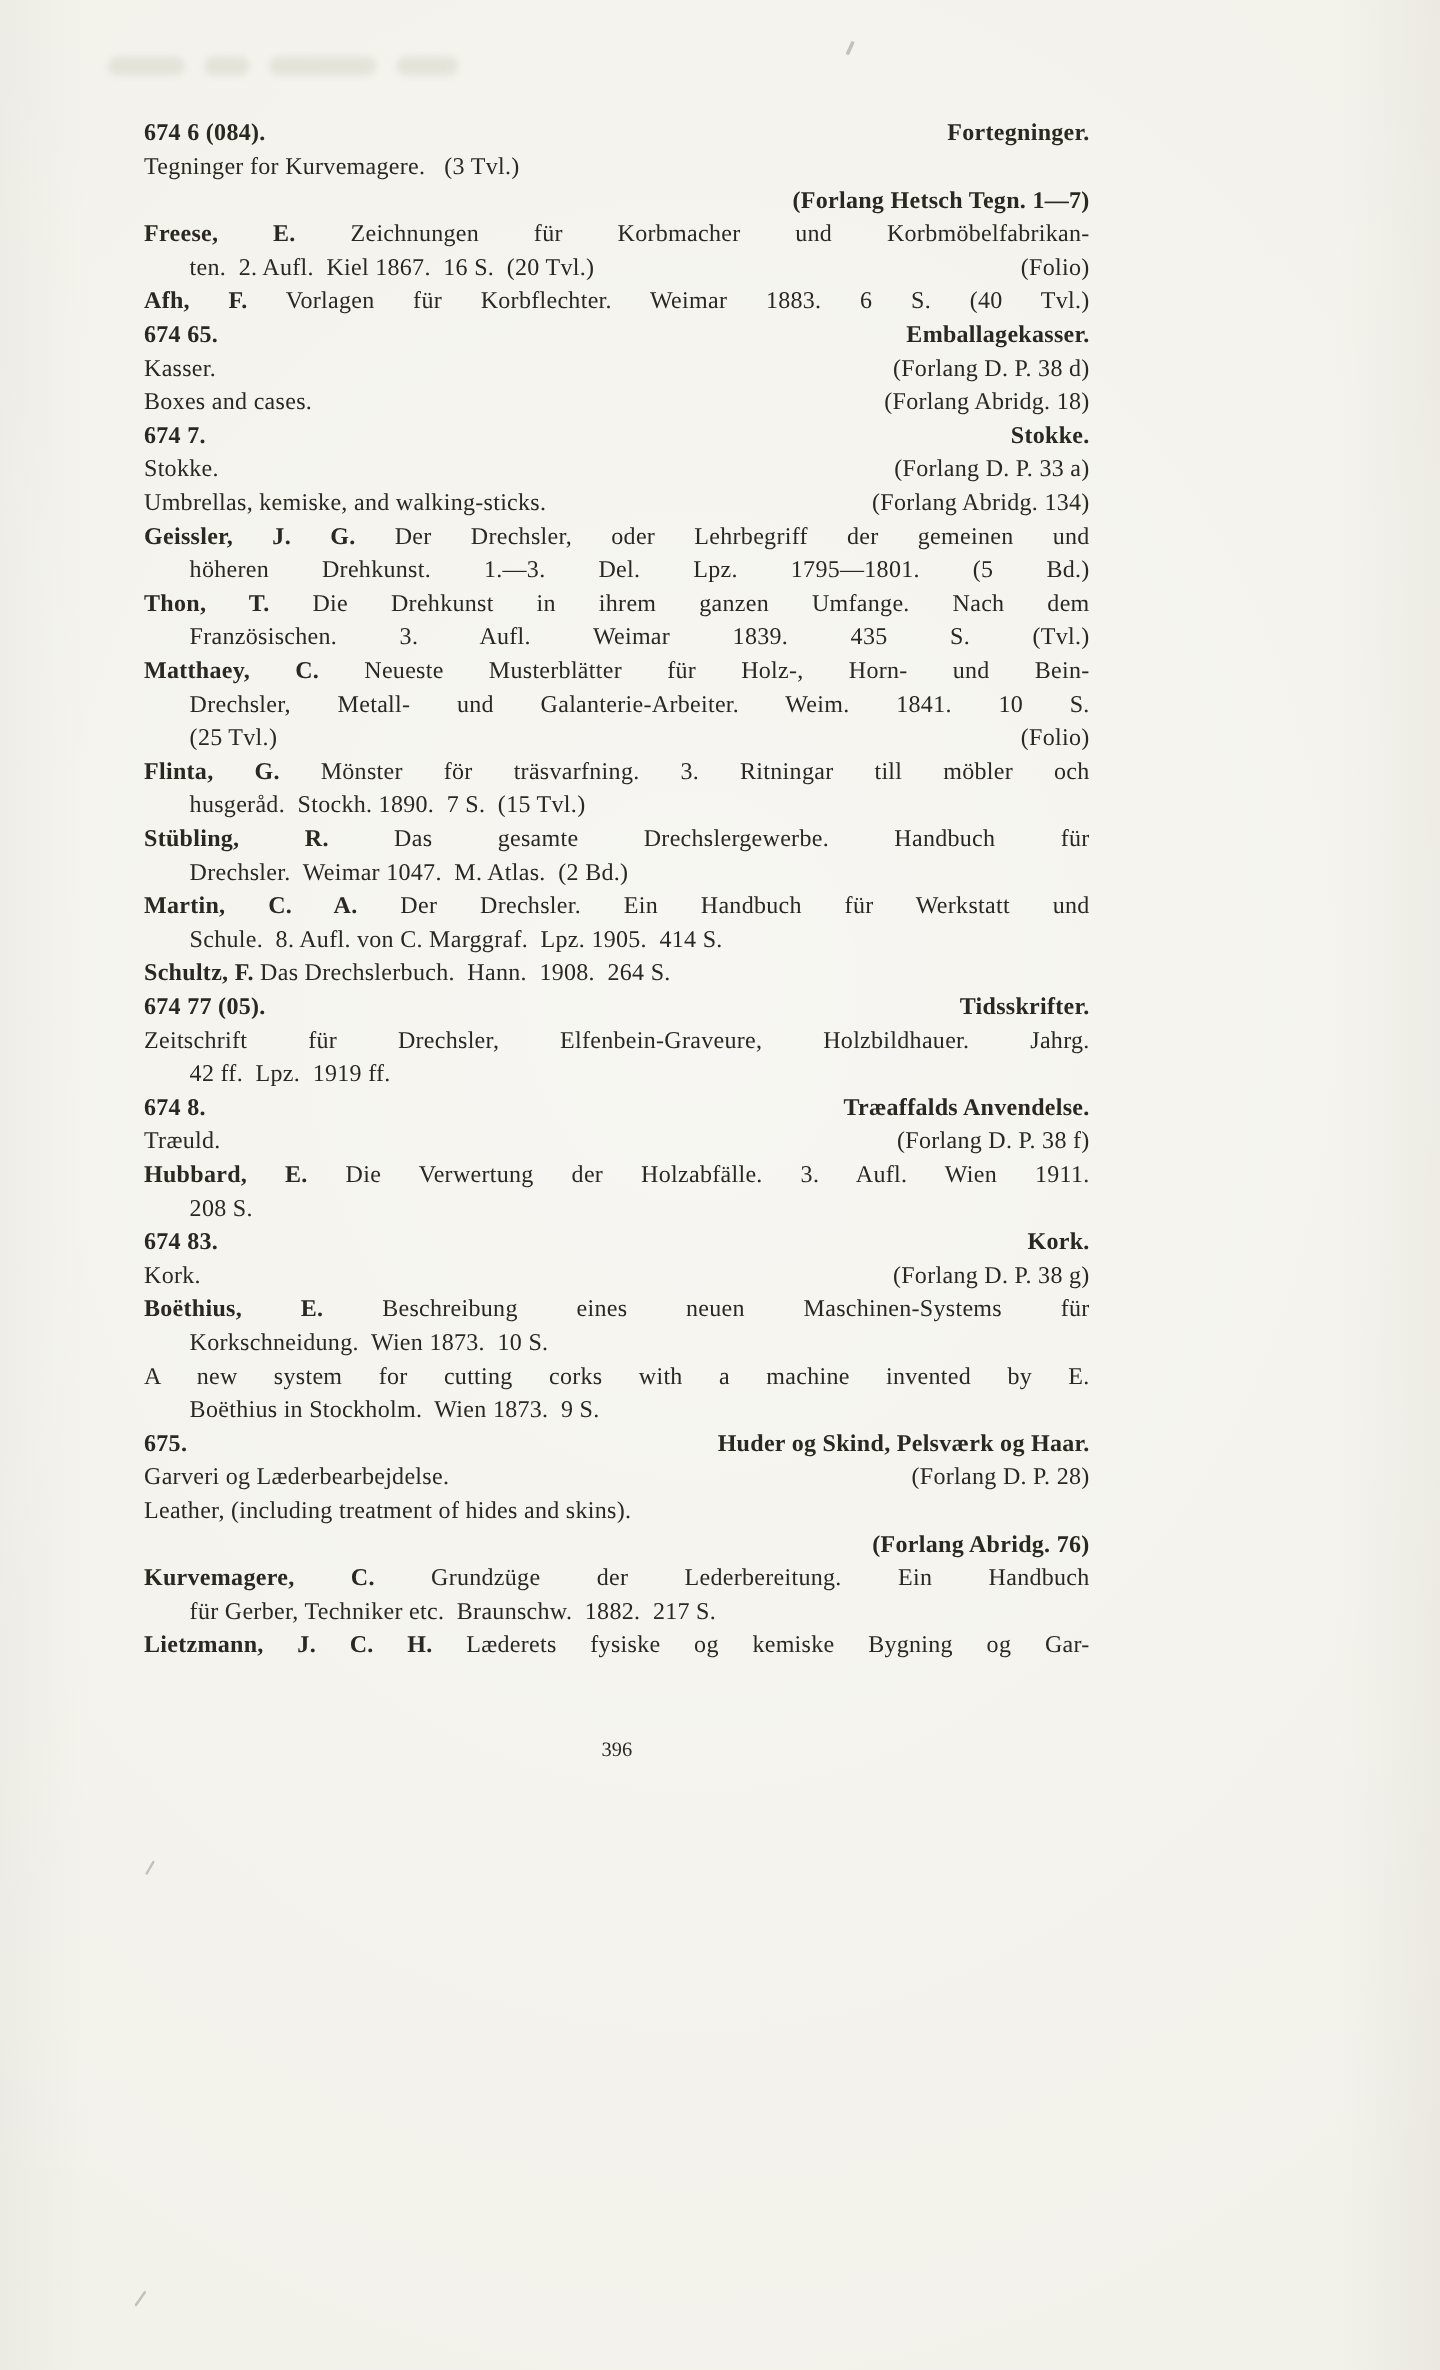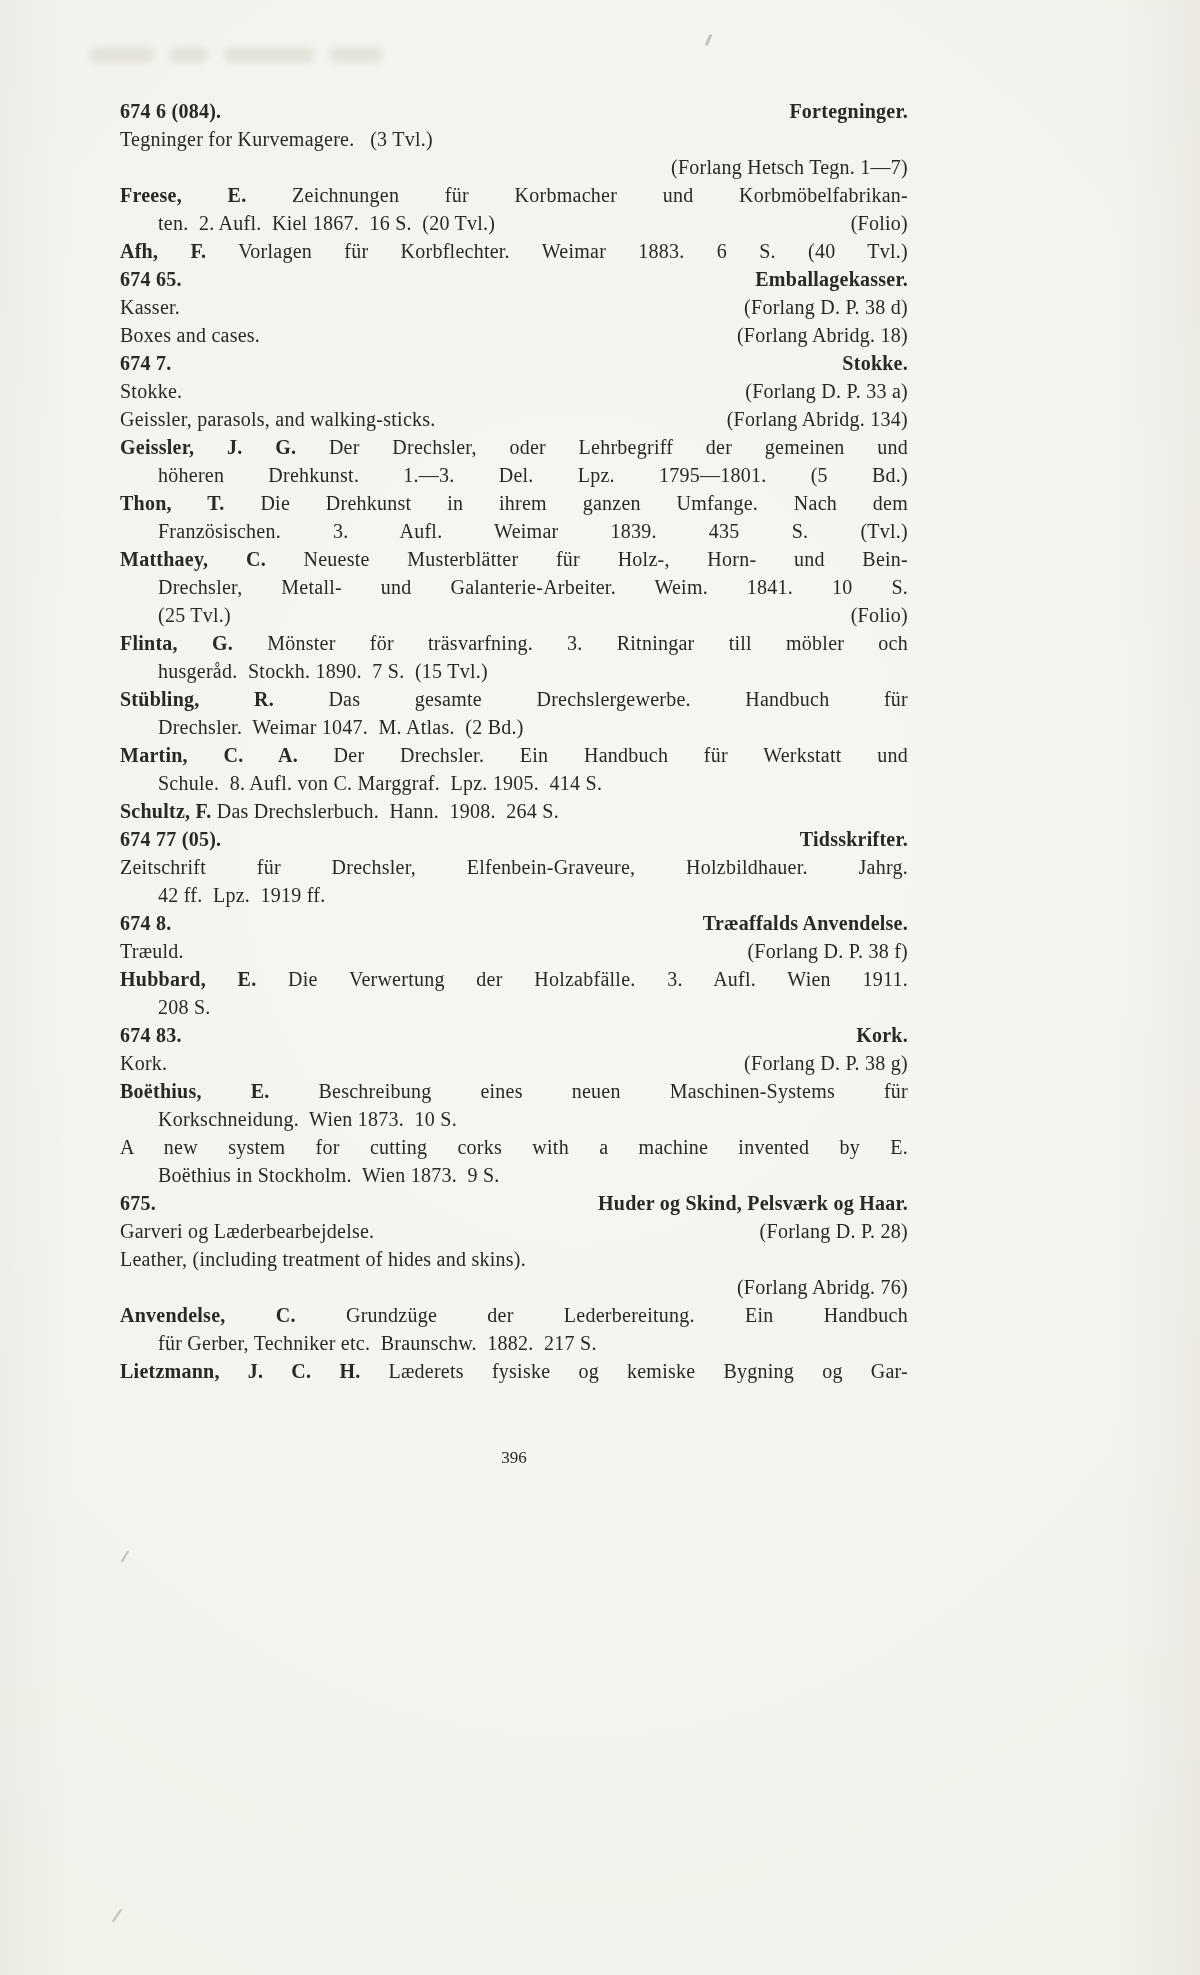--- a/index.html
+++ b/index.html
@@ -28,21 +28,21 @@
     letter-spacing: 0.25px;
   }
   .line.indent { padding-left: 38px; }
   .line.justify {
     white-space: normal;
     text-align: justify;
     text-align-last: justify;
     font-family: Liberation Serif, serif;
   }
   .line.lr { display: flex; justify-content: space-between; }
-  .line.ralign { text-align: right; }
+  .line.ralign { text-align: right; font-weight: bold; }
   .seg.bold { font-weight: 700; }
   .page-number {
     position: absolute;
     left: 120px;
     top: 1444px;
     width: 788px;
     text-align: center;
     font-size: 17px;
     line-height: 28px;
   }
@@ -73,21 +73,21 @@
     <div class="line"><span class="seg">Tegninger for Kurvemagere.   (3 Tvl.)</span></div>
     <div class="line ralign"><span class="seg">(Forlang Hetsch Tegn. 1—7)</span></div>
     <div class="line justify"><span class="seg bold">Freese, E.</span><span class="seg"> Zeichnungen für Korbmacher und Korbmöbelfabrikan-</span></div>
     <div class="line indent lr"><span class="lpart"><span class="seg">ten.  2. Aufl.  Kiel 1867.  16 S.  (20 Tvl.)</span></span><span class="rpart"><span class="seg">(Folio)</span></span></div>
     <div class="line justify"><span class="seg bold">Afh, F.</span><span class="seg"> Vorlagen für Korbflechter.  Weimar 1883.  6 S.  (40 Tvl.)</span></div>
     <div class="line lr"><span class="lpart"><span class="seg bold">674 65.</span></span><span class="rpart"><span class="seg bold">Emballagekasser.</span></span></div>
     <div class="line lr"><span class="lpart"><span class="seg">Kasser.</span></span><span class="rpart"><span class="seg">(Forlang D. P. 38 d)</span></span></div>
     <div class="line lr"><span class="lpart"><span class="seg">Boxes and cases.</span></span><span class="rpart"><span class="seg">(Forlang Abridg. 18)</span></span></div>
     <div class="line lr"><span class="lpart"><span class="seg bold">674 7.</span></span><span class="rpart"><span class="seg bold">Stokke.</span></span></div>
     <div class="line lr"><span class="lpart"><span class="seg">Stokke.</span></span><span class="rpart"><span class="seg">(Forlang D. P. 33 a)</span></span></div>
-    <div class="line lr"><span class="lpart"><span class="seg">Geissler, parasols, and walking-sticks.</span></span><span class="rpart"><span class="seg">(Forlang Abridg. 134)</span></span></div>
+    <div class="line lr"><span class="lpart"><span class="seg">Umbrellas, kemiske, and walking-sticks.</span></span><span class="rpart"><span class="seg">(Forlang Abridg. 134)</span></span></div>
     <div class="line justify"><span class="seg bold">Geissler, J. G.</span><span class="seg"> Der Drechsler, oder Lehrbegriff der gemeinen und</span></div>
     <div class="line indent justify"><span class="seg">höheren Drehkunst.  1.—3. Del.  Lpz.  1795—1801.  (5 Bd.)</span></div>
     <div class="line justify"><span class="seg bold">Thon, T.</span><span class="seg"> Die Drehkunst in ihrem ganzen Umfange.  Nach dem</span></div>
     <div class="line indent justify"><span class="seg">Französischen.  3. Aufl.  Weimar 1839.  435 S.  (Tvl.)</span></div>
     <div class="line justify"><span class="seg bold">Matthaey, C.</span><span class="seg"> Neueste Musterblätter für Holz-, Horn- und Bein-</span></div>
     <div class="line indent justify"><span class="seg">Drechsler, Metall- und Galanterie-Arbeiter.  Weim. 1841.  10 S.</span></div>
     <div class="line indent lr"><span class="lpart"><span class="seg">(25 Tvl.)</span></span><span class="rpart"><span class="seg">(Folio)</span></span></div>
     <div class="line justify"><span class="seg bold">Flinta, G.</span><span class="seg"> Mönster för träsvarfning.  3.  Ritningar till möbler och</span></div>
     <div class="line indent"><span class="seg">husgeråd.  Stockh. 1890.  7 S.  (15 Tvl.)</span></div>
     <div class="line justify"><span class="seg bold">Stübling, R.</span><span class="seg"> Das gesamte Drechslergewerbe.  Handbuch für</span></div>
@@ -105,21 +105,21 @@
     <div class="line lr"><span class="lpart"><span class="seg bold">674 83.</span></span><span class="rpart"><span class="seg bold">Kork.</span></span></div>
     <div class="line lr"><span class="lpart"><span class="seg">Kork.</span></span><span class="rpart"><span class="seg">(Forlang D. P. 38 g)</span></span></div>
     <div class="line justify"><span class="seg bold">Boëthius, E.</span><span class="seg"> Beschreibung eines neuen Maschinen-Systems für</span></div>
     <div class="line indent"><span class="seg">Korkschneidung.  Wien 1873.  10 S.</span></div>
     <div class="line justify"><span class="seg">A new system for cutting corks with a machine invented by E.</span></div>
     <div class="line indent"><span class="seg">Boëthius in Stockholm.  Wien 1873.  9 S.</span></div>
     <div class="line lr"><span class="lpart"><span class="seg bold">675.</span></span><span class="rpart"><span class="seg bold">Huder og Skind, Pelsværk og Haar.</span></span></div>
     <div class="line lr"><span class="lpart"><span class="seg">Garveri og Læderbearbejdelse.</span></span><span class="rpart"><span class="seg">(Forlang D. P. 28)</span></span></div>
     <div class="line"><span class="seg">Leather, (including treatment of hides and skins).</span></div>
     <div class="line ralign"><span class="seg">(Forlang Abridg. 76)</span></div>
-    <div class="line justify"><span class="seg bold">Anvendelse, C.</span><span class="seg"> Grundzüge der Lederbereitung.  Ein Handbuch</span></div>
+    <div class="line justify"><span class="seg bold">Kurvemagere, C.</span><span class="seg"> Grundzüge der Lederbereitung.  Ein Handbuch</span></div>
     <div class="line indent"><span class="seg">für Gerber, Techniker etc.  Braunschw.  1882.  217 S.</span></div>
     <div class="line justify"><span class="seg bold">Lietzmann, J. C. H.</span><span class="seg"> Læderets fysiske og kemiske Bygning og Gar-</span></div>
   </div>
 
 <div class="page-number">396</div>
 
 <div class="ghost">
   <i style="width:64px"></i>
     <i style="width:38px"></i>
     <i style="width:90px"></i>

